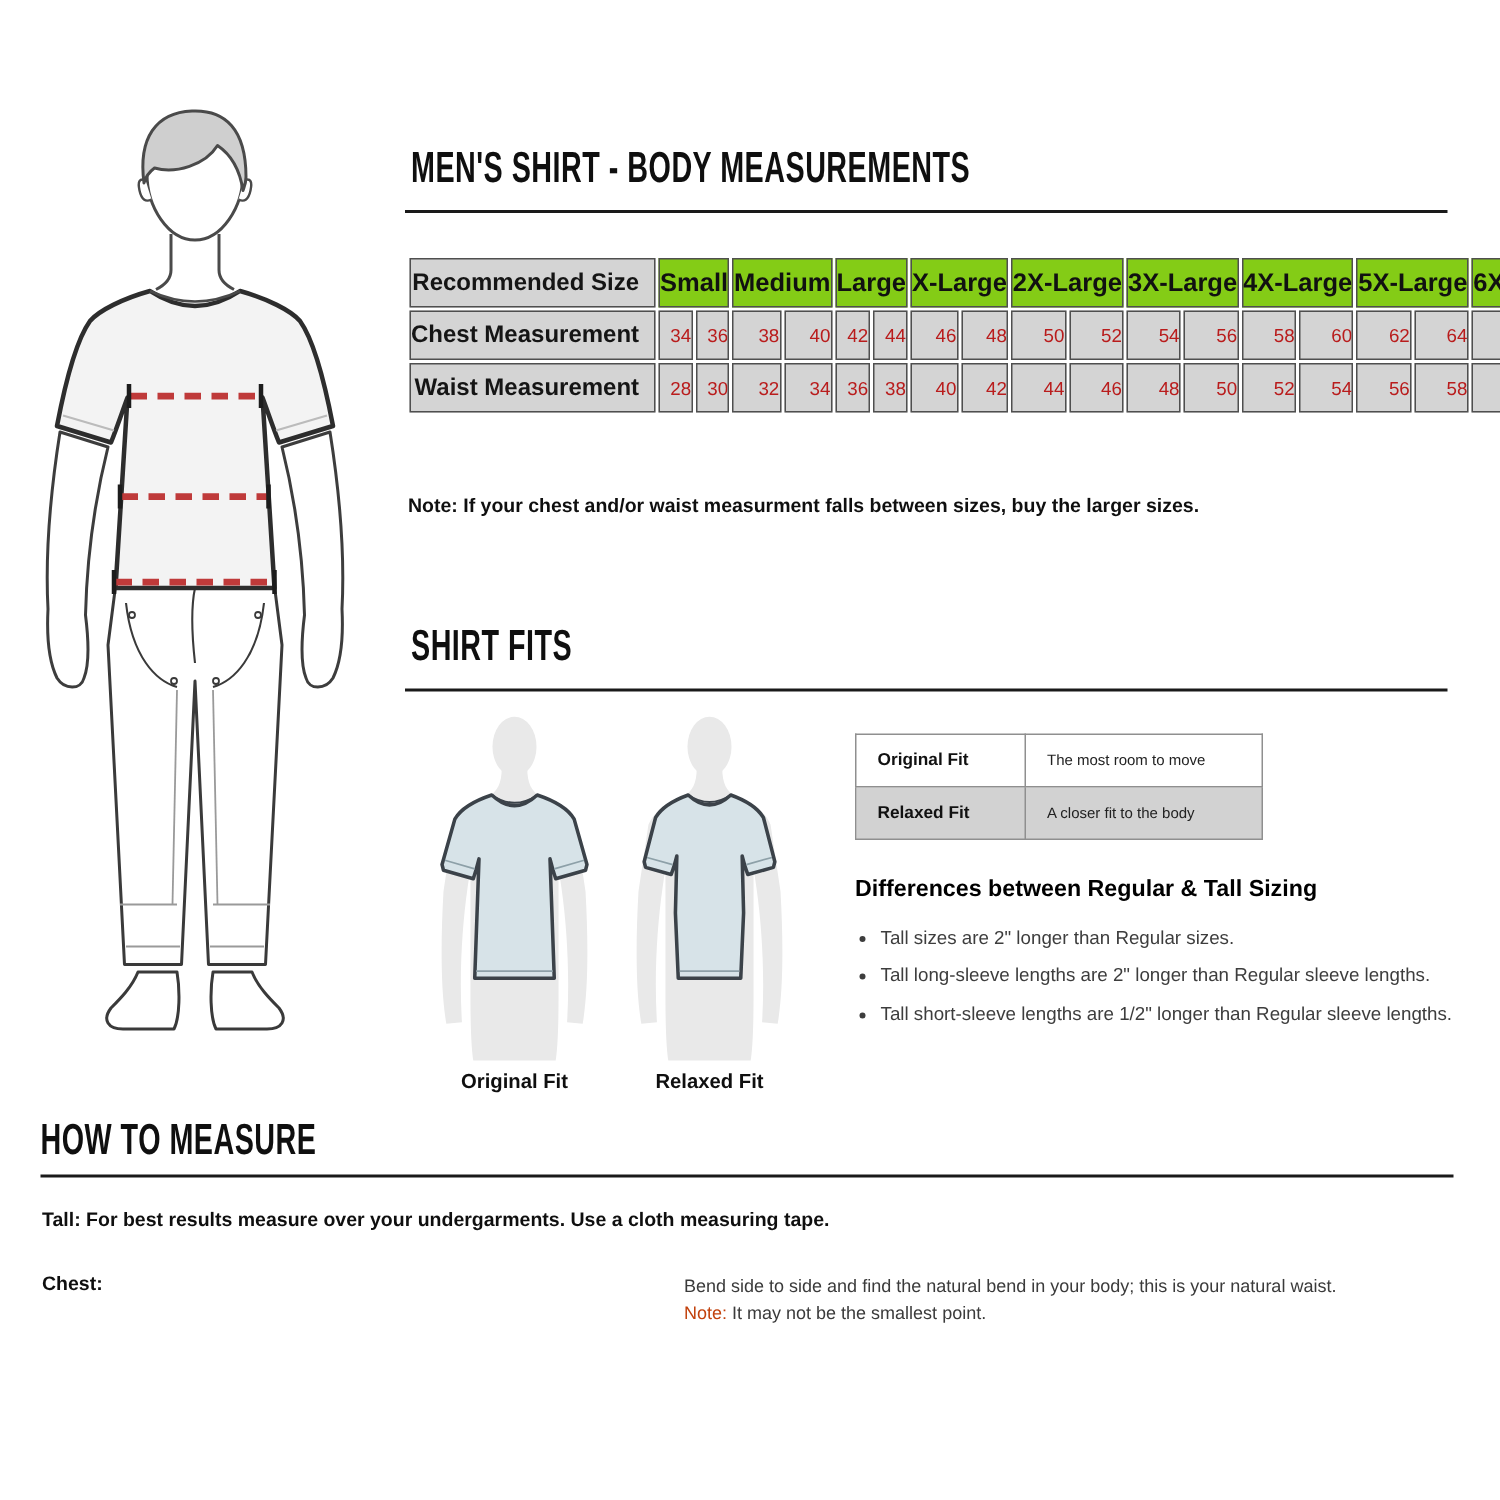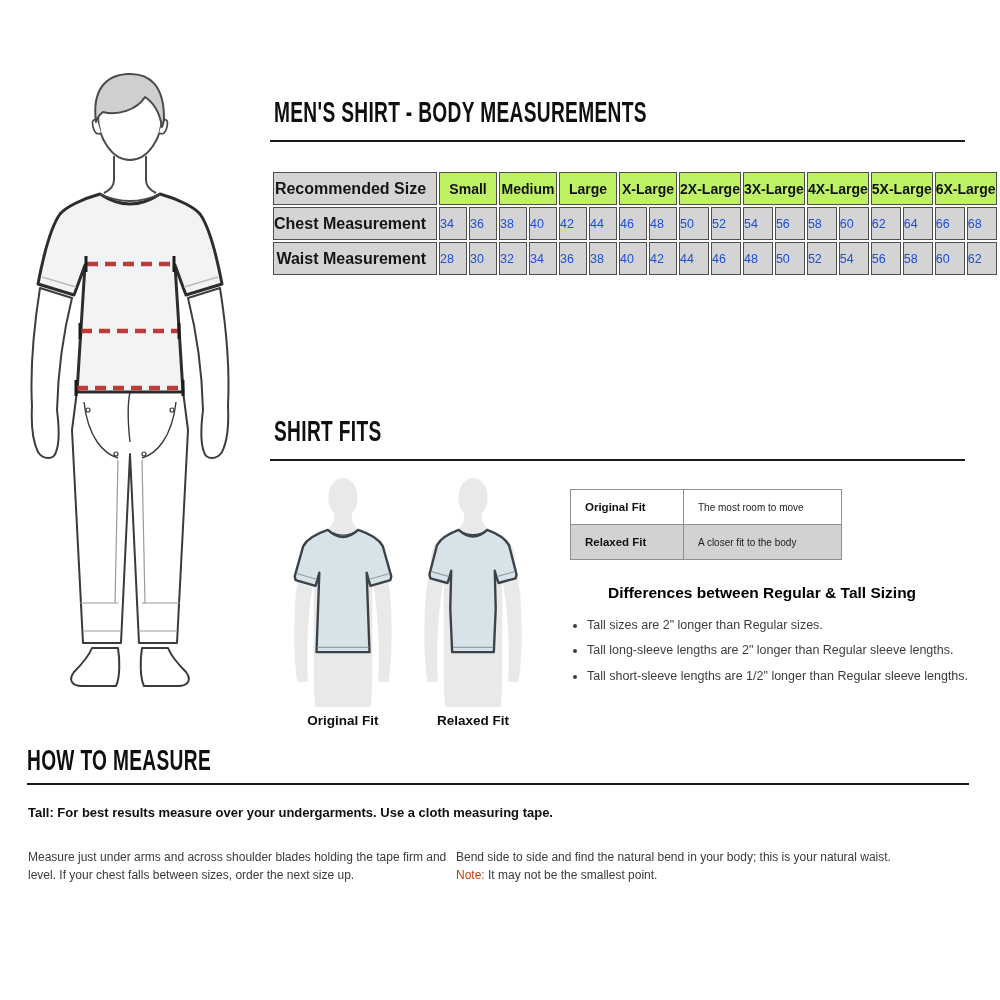--- a/index.html
+++ b/index.html
@@ -16,23 +16,23 @@
     letter-spacing:0.5px;
   }
   .rule { background:#1a1a1a; height:2px; }
 
   
   table.size-table { border-collapse:separate; border-spacing:2px; table-layout:fixed; }
   table.size-table th, table.size-table td {
     border:1px solid #4f4f4f; overflow:hidden; white-space:nowrap; padding:0;
   }
   .st-corner { background:#cbcbcb; }
-  .st-size   { background:#bef264; font-weight:bold; font-size:14px; text-align:center; height:30px; color:#111; }
+  .st-size   { background:#84cc16; font-weight:bold; font-size:17px; text-align:center; height:30px; color:#111; }
   .st-label  { background:#d4d4d4; font-weight:bold; font-size:16px; text-align:right; padding-right:10px !important; height:31px; color:#151515; }
-  .st-val    { background:#d4d4d4; font-size:12.5px; text-align:left; height:31px; color:#1d4ed8; font-weight:normal; }
+  .st-val    { background:#d4d4d4; font-size:12.5px; text-align:right; height:31px; color:#b91c1c; font-weight:normal; }
 
   
   table.fit-table { border-collapse:collapse; width:272px; }
   table.fit-table td { border:1px solid #8f8f8f; height:34px; padding:0 0 0 14px; }
   .ft-name { width:98px; font-weight:bold; font-size:11.5px; color:#111; }
   .ft-desc { font-size:10px; color:#222; }
   .ft-row-alt td { background:#d2d2d2; }
 
   
   .note-line { font-weight:bold; font-size:13px; color:#0f0f0f; white-space:nowrap; }
@@ -173,20 +173,21 @@
       <td class="st-val">52</td>
       <td class="st-val">54</td>
       <td class="st-val">56</td>
       <td class="st-val">58</td>
       <td class="st-val">60</td>
       <td class="st-val">62</td>
     </tr>
   </tbody>
     </table>
 
+  <div class="abs note-line" style="left:272px; top:329px;">Note: If your chest and/or waist measurment falls between sizes, buy the larger sizes.</div>
 
   <div class="abs display" style="left:274px; top:415px;">SHIRT FITS</div>
   <div class="abs rule" style="left:270px; top:459px; width:695px;"></div>
 
   <svg class="abs" style="left:283px; top:476px;" width="120" height="232" viewBox="0 0 120 245">
     <ellipse cx="60" cy="23" rx="15.5" ry="21" fill="#e9e9e9"></ellipse>
     <path d="M 51 38 C 51 49 48 54 42 58 C 28 63 20 70 17 78 L 10 125 C 8 160 8 195 12 218 L 23 217 C 21 185 23 150 27 122 L 29 108 L 29 200 C 29 225 30 238 31 244 L 89 244 C 90 238 91 225 91 200 L 91 108 L 93 122 C 97 150 99 185 97 217 L 108 218 C 112 195 112 160 110 125 L 103 78 C 100 70 92 63 78 58 C 72 54 69 49 69 38 Z" fill="#e9e9e9"></path>
     <path d="M 44 57 C 32 61 22 67 18 74 L 9 106 L 10 110 L 31 116 C 33 110 34 106 35 102 L 32 186 L 88 186 L 85 102 C 86 106 87 110 89 116 L 110 110 L 111 106 L 102 74 C 98 67 88 61 76 57 Q 60 72 44 57 Z" fill="#d7e3e8" stroke="#3b4249" stroke-width="2.5" stroke-linejoin="round"></path>
     <path d="M 44 57 Q 60 68 76 57" fill="none" stroke="#3b4249" stroke-width="1.4"></path>
     <path d="M 11 103 L 32 109 M 109 103 L 88 109 M 33 181 L 87 181" fill="none" stroke="#8da0a8" stroke-width="1.2"></path>
@@ -208,33 +209,33 @@
       <td class="ft-name">Original Fit</td>
       <td class="ft-desc">The most room to move</td>
     </tr>
     <tr class="ft-row-alt">
       <td class="ft-name">Relaxed Fit</td>
       <td class="ft-desc">A closer fit to the body</td>
     </tr>
   </tbody>
     </table>
 
-  <div class="abs diff-title" style="left:570px; top:584px;margin-left:38px;">Differences between Regular &amp; Tall Sizing</div>
+  <div class="abs diff-title" style="left:570px; top:584px;">Differences between Regular &amp; Tall Sizing</div>
   <ul class="diff-list abs" style="left:572px; top:617px; width:400px;">
     <li>Tall sizes are 2" longer than Regular sizes.</li>
     <li>Tall long-sleeve lengths are 2" longer than Regular sleeve lengths.</li>
     <li>Tall short-sleeve lengths are 1/2" longer than Regular sleeve lengths.</li>
   </ul>
 
   <div class="abs display" style="left:27px; top:744px;">HOW TO MEASURE</div>
   <div class="abs rule" style="left:27px; top:783px; width:942px;"></div>
 
   <div class="abs note-line" style="left:28px; top:805px;">Tall: For best results measure over your undergarments. Use a cloth measuring tape.</div>
 
   <div class="abs" style="left:28px; top:848px; width:430px;">
-    <p class="measure-text">Measure just under arms and across shoulder blades holding the tape firm and level. If your chest falls between sizes, order the next size up.</p>
+    <p class="measure-head">Chest:</p>
   </div>
 
   <div class="abs" style="left:456px; top:848px; width:440px;">
     <p class="measure-text"><span>Bend side to side and find the natural bend in your body; this is your natural waist. </span><span class="inline-bold">Note:</span><span> It may not be the smallest point.</span></p>
   </div>
 
 </div>
 
 </body></html>

